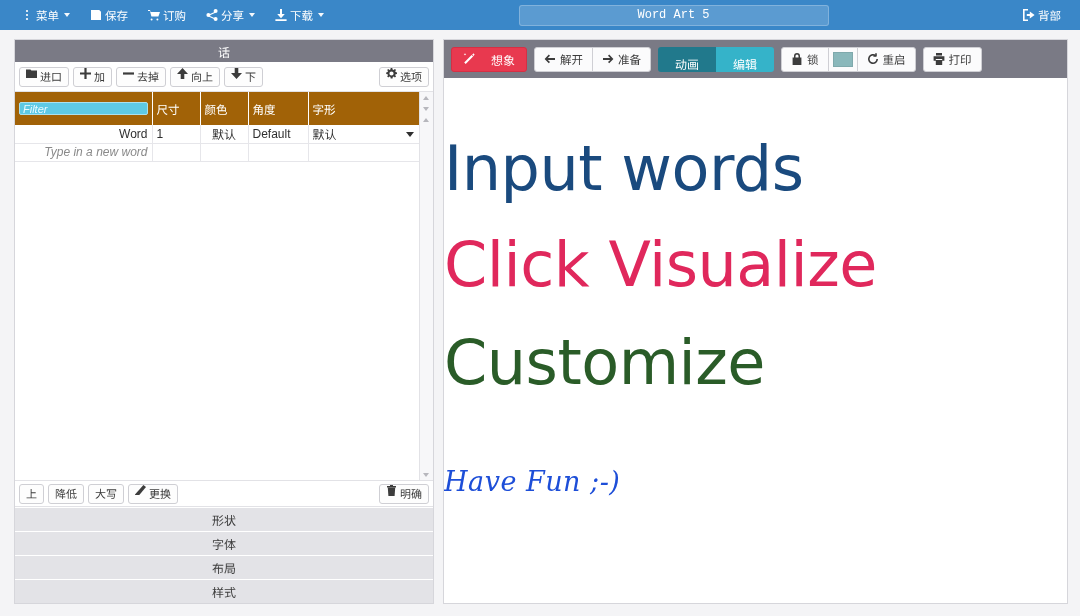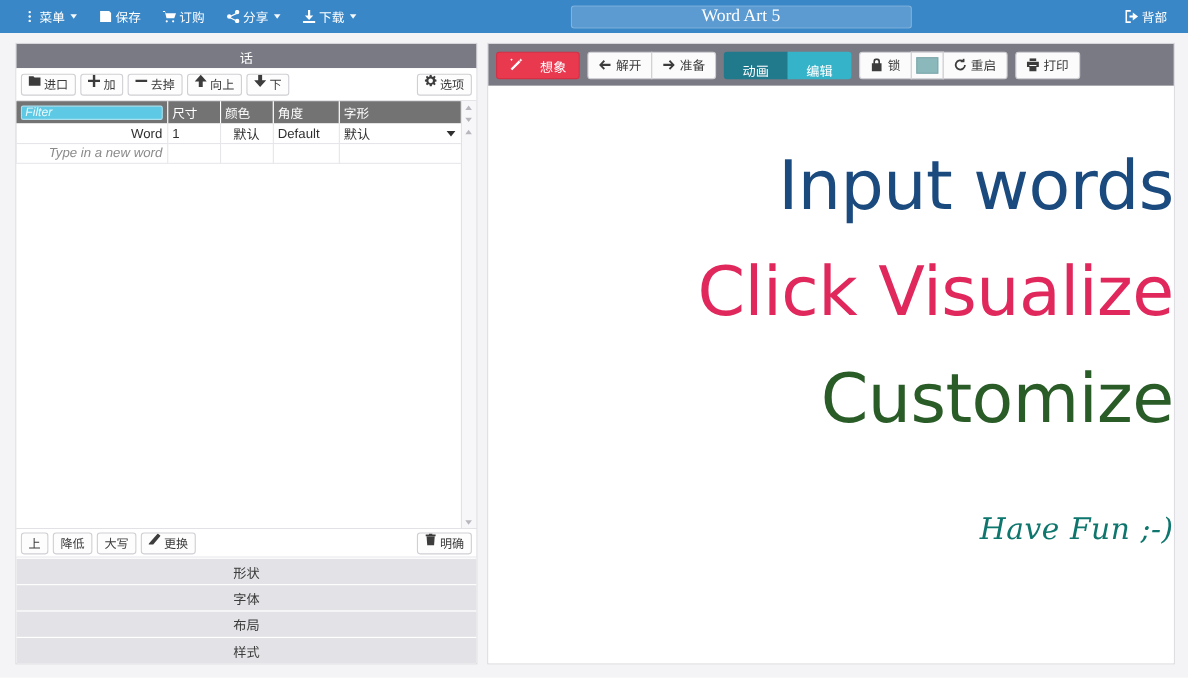--- a/index.html
+++ b/index.html
@@ -68,22 +68,22 @@
     flex: 1 1 auto;
     display: flex;
     justify-content: center;
   }
   .title-input {
     width: 310px; height: 21px;
     background: rgba(255,255,255,0.17);
     border: 1px solid rgba(255,255,255,0.24);
     border-radius: 3px;
     color: #ffffff;
-    font-family: Liberation Serif, serif;
-    font-size: 16px;
+    font-family: Liberation Mono, monospace;
+    font-size: 12px;
     text-align: center;
     outline: none;
     box-sizing: border-box;
   }
   .nav-right { flex: 0 0 auto; display: flex; align-items: center; }
 
   
   .workspace {
     position: absolute;
     left: 0; top: 30px;
@@ -159,26 +159,26 @@
     min-width: 0;
     display: flex;
     flex-direction: column;
   }
   table.words {
     width: 100%;
     border-collapse: collapse;
     table-layout: fixed;
   }
   table.words th {
-    background: #737373;
+    background: #a16207;
     color: #ffffff;
     font-size: 11.5px;
     font-weight: normal;
     text-align: left;
-    height: 20px;
+    height: 33px;
     padding: 0 4px;
     border-right: 1px solid #ffffff;
     box-sizing: border-box;
     margin-top: 16px;
   }
   table.words th:last-child { border-right: none; }
   .filter-input {
     width: 100%;
     height: 13px;
     background: #5ec9e4;
@@ -353,21 +353,21 @@
     flex: 1 1 auto;
     background: #ffffff;
     position: relative;
     overflow: hidden;
   }
   .cloud {
     position: absolute;
     left: 0; right: 0; top: 0; bottom: 0;
     display: flex;
     flex-direction: column;
-    align-items: flex-end;
+    align-items: flex-start;
     justify-content: flex-start;
     padding-top: 60px;
     box-sizing: border-box;
   }
   .cw {
     line-height: 1.0;
     white-space: nowrap;
     font-family: "DejaVu Sans", "Liberation Sans", sans-serif;
     font-weight: 400;
     cursor: pointer;
@@ -707,17 +707,17 @@
           <span>打印</span>
         </div>
       </div>
     </div>
 
     <div class="canvas">
       <div class="cloud">
         <div class="cw cw-1" style="color:#1a4a7e;">Input words</div>
         <div class="cw cw-2" style="color:#e0285c;">Click Visualize</div>
         <div class="cw cw-3" style="color:#2a5c28;">Customize</div>
-        <div class="cw cw-4" style="color:#0f766e;">Have Fun ;-)</div>
+        <div class="cw cw-4" style="color:#1d4ed8;">Have Fun ;-)</div>
       </div>
     </div>
   </div>
 </div>
 
 </body></html>

